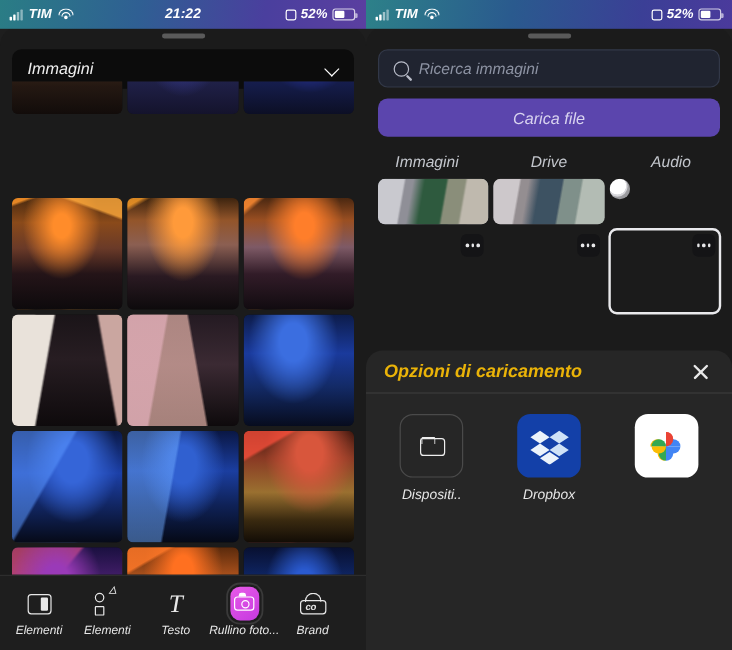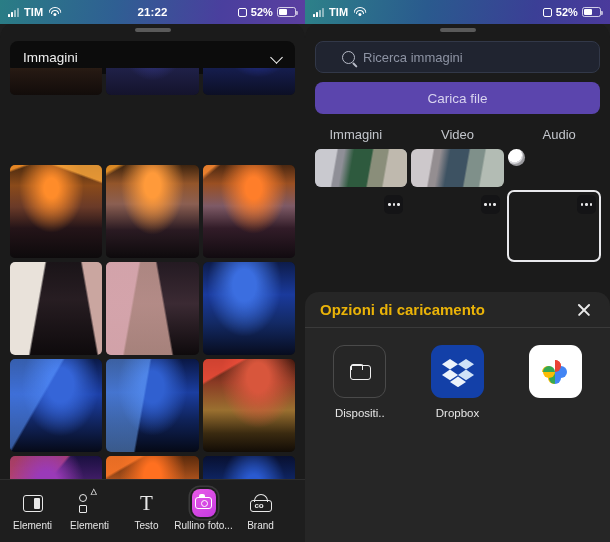--- a/index.html
+++ b/index.html
@@ -2,21 +2,21 @@
 <html><head>
 <meta charset="utf-8">
 <style>
   * { box-sizing: border-box; margin: 0; padding: 0; }
   html, body {
     width: 610px; height: 542px;
     background: #000;
     font-family: "Liberation Sans", sans-serif;
     overflow: hidden;
   }
-  .screens { display: flex; width: 610px; height: 448px; }
+  .screens { display: flex; width: 610px; height: 448px; font-style: italic; }
   .phone { position: relative; width: 305px; height: 542px; overflow: hidden; background:#1e1e1e; }
 
   
   .statusbar {
     position: relative; height: 24px; width: 100%;
     display: flex; align-items: center; justify-content: space-between;
     padding: 0 9px 0 8px;
     color: #fff; font-size: 11px; font-weight: bold;
     letter-spacing: .1px;
     z-index: 5;
@@ -153,21 +153,21 @@
   .ic-camera .body::before{content:""; position:absolute; left:4.5px; top:2px; width:5px; height:5px; border:1.6px solid #fff; border-radius:50%;}
   .ic-camera .body::after{content:""; position:absolute; left:3px; top:-4px; width:6px; height:3px; background:#fff; border-radius:2px 2px 0 0;}
   .ic-brand { width:22px; height:18px; position:relative;}
   .ic-brand .bb{ position:absolute; left:0; bottom:0; width:22px; height:12px; border:1.6px solid #e8e8e8; border-radius:3px;}
   .ic-brand .ar{ position:absolute; left:4px; top:0; width:14px; height:8px; border:1.5px solid #e8e8e8; border-bottom:none; border-radius:8px 8px 0 0;}
   .ic-brand .cd{ position:absolute; left:5px; bottom:2px; font-size:8px; color:#e8e8e8; font-weight:bold; letter-spacing:-.3px;}
 
   
   .rp { position:absolute; left:0; right:0; top:22px; bottom:0; background:#1b1b1b; border-radius:16px 16px 0 0; overflow:hidden;}
   .searchbar { margin:9px 10px 0; height:32px; background:#202430; border:1px solid #323848; border-radius:8px;
-    display:flex; align-items:center; gap:8px; padding:0 26px; }
+    display:flex; align-items:center; gap:8px; padding:0 12px; }
   .mag { width:13px; height:13px; border:1.6px solid #b8bcc8; border-radius:50%; position:relative; flex:none;}
   .mag::after{content:""; position:absolute; right:-4px; bottom:-3px; width:6px; height:1.7px; background:#b8bcc8; transform:rotate(45deg); border-radius:1px;}
   .searchbar .ph-txt { color:#8d93a3; font-size:13px; }
   .btn-primary { margin:9px 10px 0; height:32px; background:#5b45ad; border-radius:8px;
     display:flex; align-items:center; justify-content:center; color:#d8d3ef; font-size:13.5px;}
   .btn-ghost { margin:9px 10px 0; height:32px; background:#1b1b1b; border:1px solid #3a3f4d; border-radius:8px;
     display:flex; align-items:center; justify-content:center; color:#e8e8ea; font-size:13.5px;}
   .rtabs { margin-top:13px; display:flex; }
   .rtabs .t { flex:1; text-align:center; color:#c3c6cc; font-size:13px; }
   .rgrid { margin:7px 10px 0; display:grid; grid-template-columns:repeat(3,1fr); gap:4px; }
@@ -405,21 +405,21 @@
 
       <div class="searchbar">
         <span class="mag"></span>
         <span class="ph-txt">Ricerca immagini</span>
       </div>
 
       <div class="btn-primary">Carica file</div>
 
       <div class="rtabs">
         <div class="t">Immagini</div>
-        <div class="t">Video</div>
+        <div class="t">Drive</div>
         <div class="t">Audio</div>
       </div>
 
       <div class="rgrid">
         <div class="rcell">
             <span class="ph r-soccer1"></span>
           </div>
         <div class="rcell">
             <span class="ph r-soccer1" style="filter:hue-rotate(75deg) saturate(.7)"></span>
           </div>

